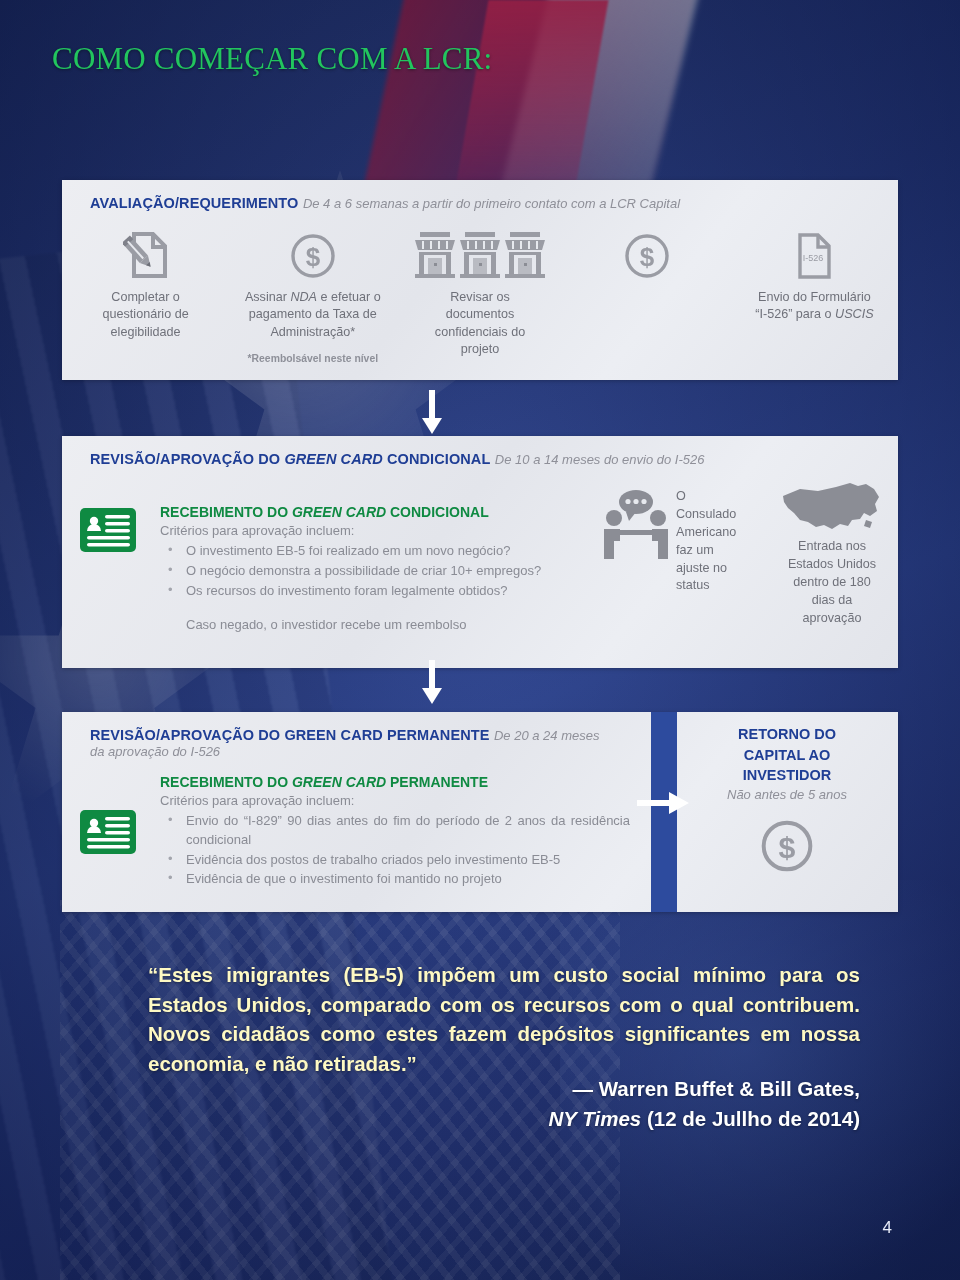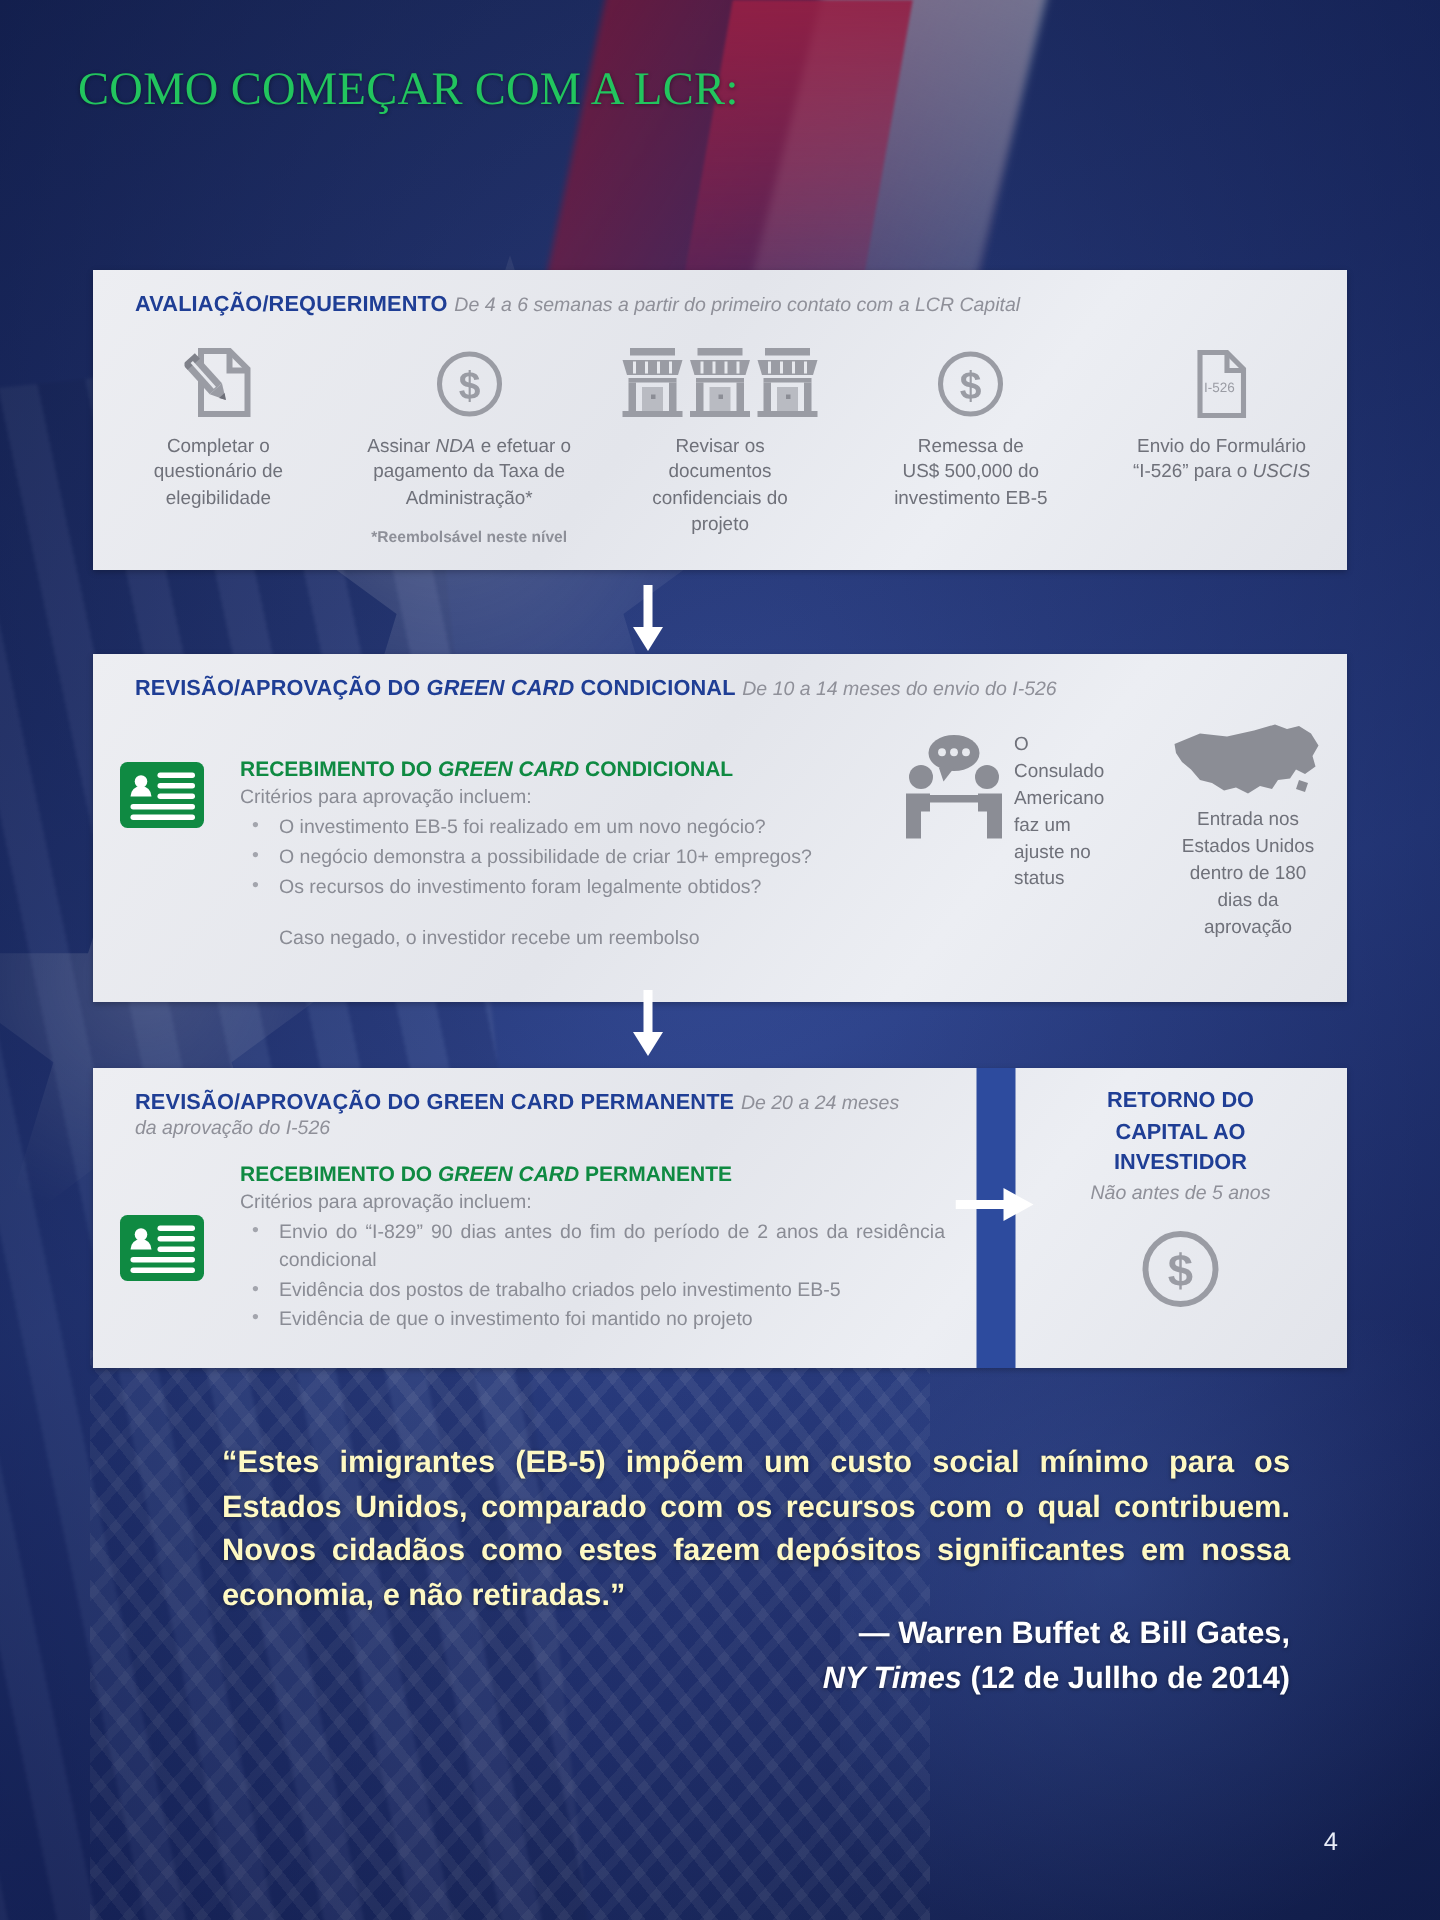--- a/index.html
+++ b/index.html
@@ -227,25 +227,20 @@
         </div>
       </div>
 
       <div class="step">
         <div class="ico">
           <svg width="48" height="48" viewBox="0 0 48 48">
             <circle cx="24" cy="24" r="20" fill="none" stroke="#9a9ca4" stroke-width="3.4"></circle>
             <text x="24" y="34" text-anchor="middle" font-family="Liberation Sans, sans-serif" font-size="26" font-weight="bold" fill="#9a9ca4">$</text>
           </svg>
         </div>
-        <div class="lbl">
-          <div>Remessa de</div>
-          <div>US$ 500,000 do</div>
-          <div>investimento EB-5</div>
-        </div>
       </div>
 
       <div class="step">
         <div class="ico">
           <svg width="40" height="48" viewBox="0 0 40 48">
             <path d="M6 3 h18 l11 11 v31 h-29 z" fill="none" stroke="#9a9ca4" stroke-width="3.4"></path>
             <path d="M24 3 v12 h11" fill="none" stroke="#9a9ca4" stroke-width="3.4"></path>
             <text x="19" y="29" text-anchor="middle" font-family="Liberation Sans, sans-serif" font-size="9" fill="#9a9ca4">I-526</text>
           </svg>
         </div>

